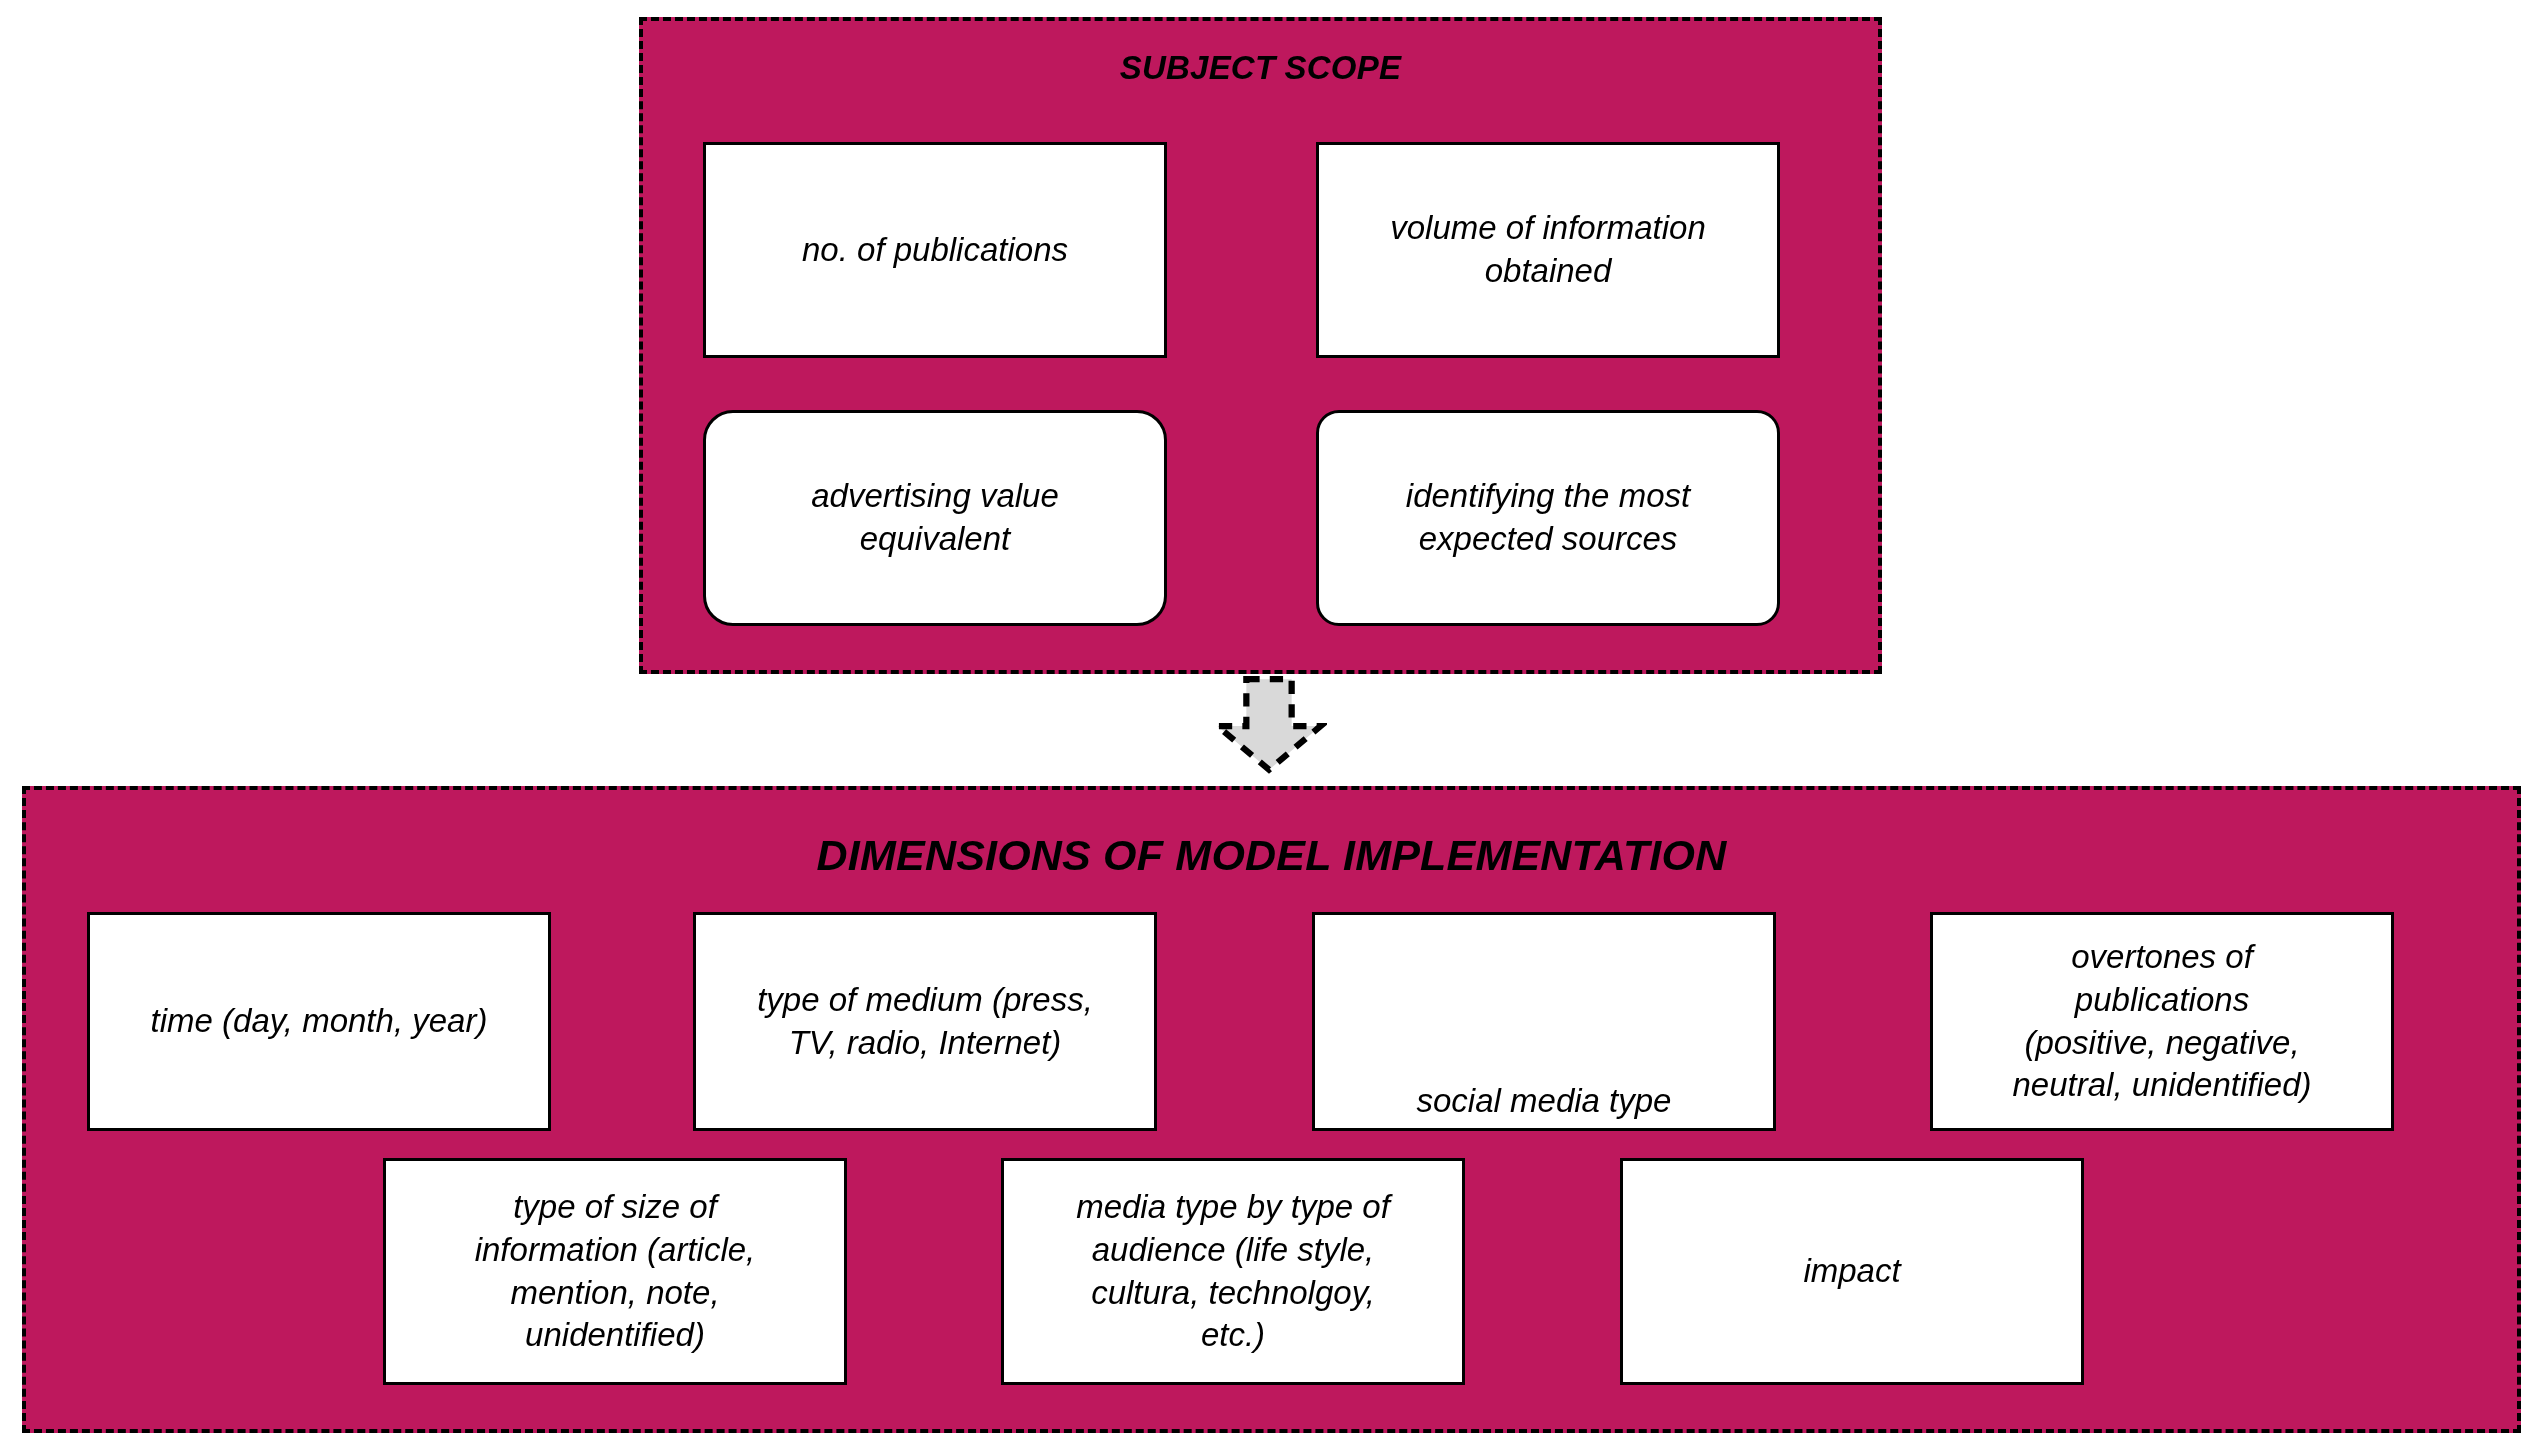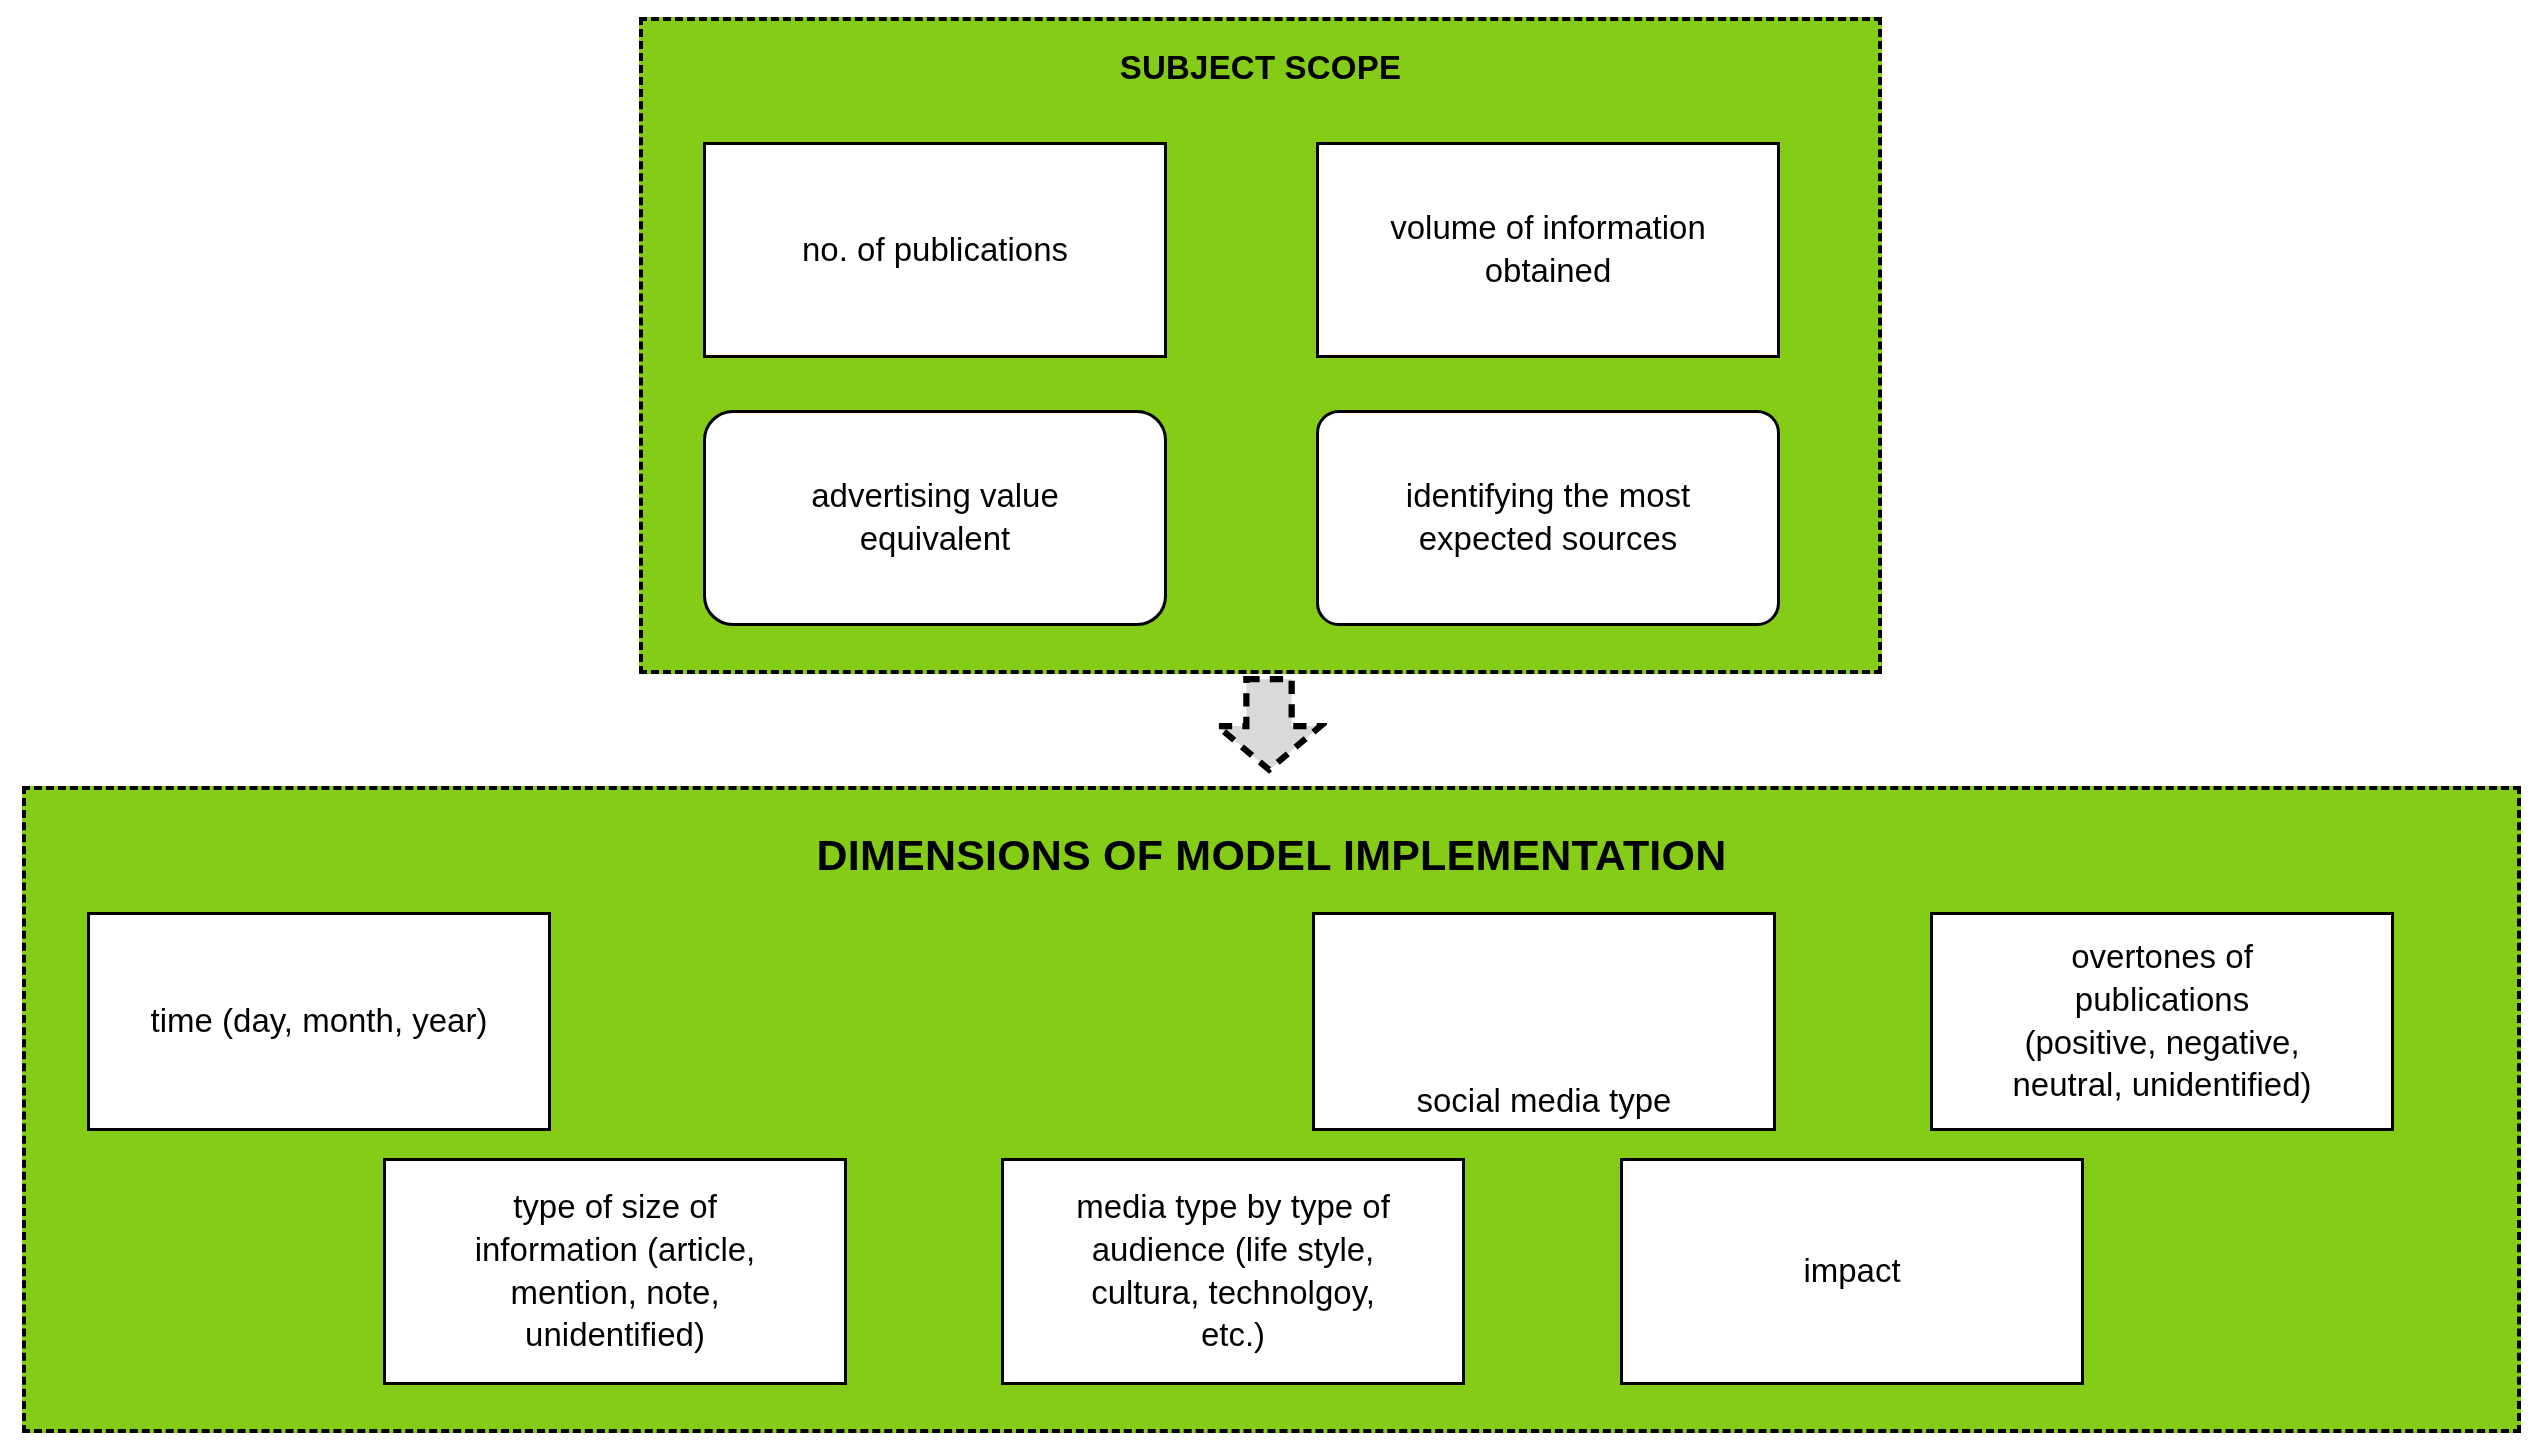--- a/index.html
+++ b/index.html
@@ -19,23 +19,24 @@
   .stage {
     position: absolute;
     left: 0; top: 0;
     width: 2538px;
     height: 1456px;
   }
 
   
   .panel {
     position: absolute;
-    background: #84cc16;
+    background: #be185d;
     border: 4.7px dashed #000000;
     box-sizing: border-box;
+    font-style: italic;
   }
 
   #panel-subject-scope {
     left: 639px;
     top: 17px;
     width: 1243px;
     height: 657px;
   }
 
   #panel-dimensions {
@@ -145,20 +146,24 @@
   </div>
 
   <div class="panel" id="panel-dimensions">
 
     <div class="panel-title" id="dimensions-title">DIMENSIONS OF MODEL IMPLEMENTATION</div>
 
     <div class="box" id="box-time">
       <span class="box-label">time (day, month, year)</span>
     </div>
 
+    <div class="box" id="box-type-of-medium">
+      <span class="box-label">type of medium (press,
+TV, radio, Internet)</span>
+    </div>
 
     <div class="box" id="box-social-media-type">
       <span class="box-label">social media type</span>
     </div>
 
     <div class="box" id="box-overtones">
       <span class="box-label">overtones of
 publications
 (positive, negative,
 neutral, unidentified)</span>

